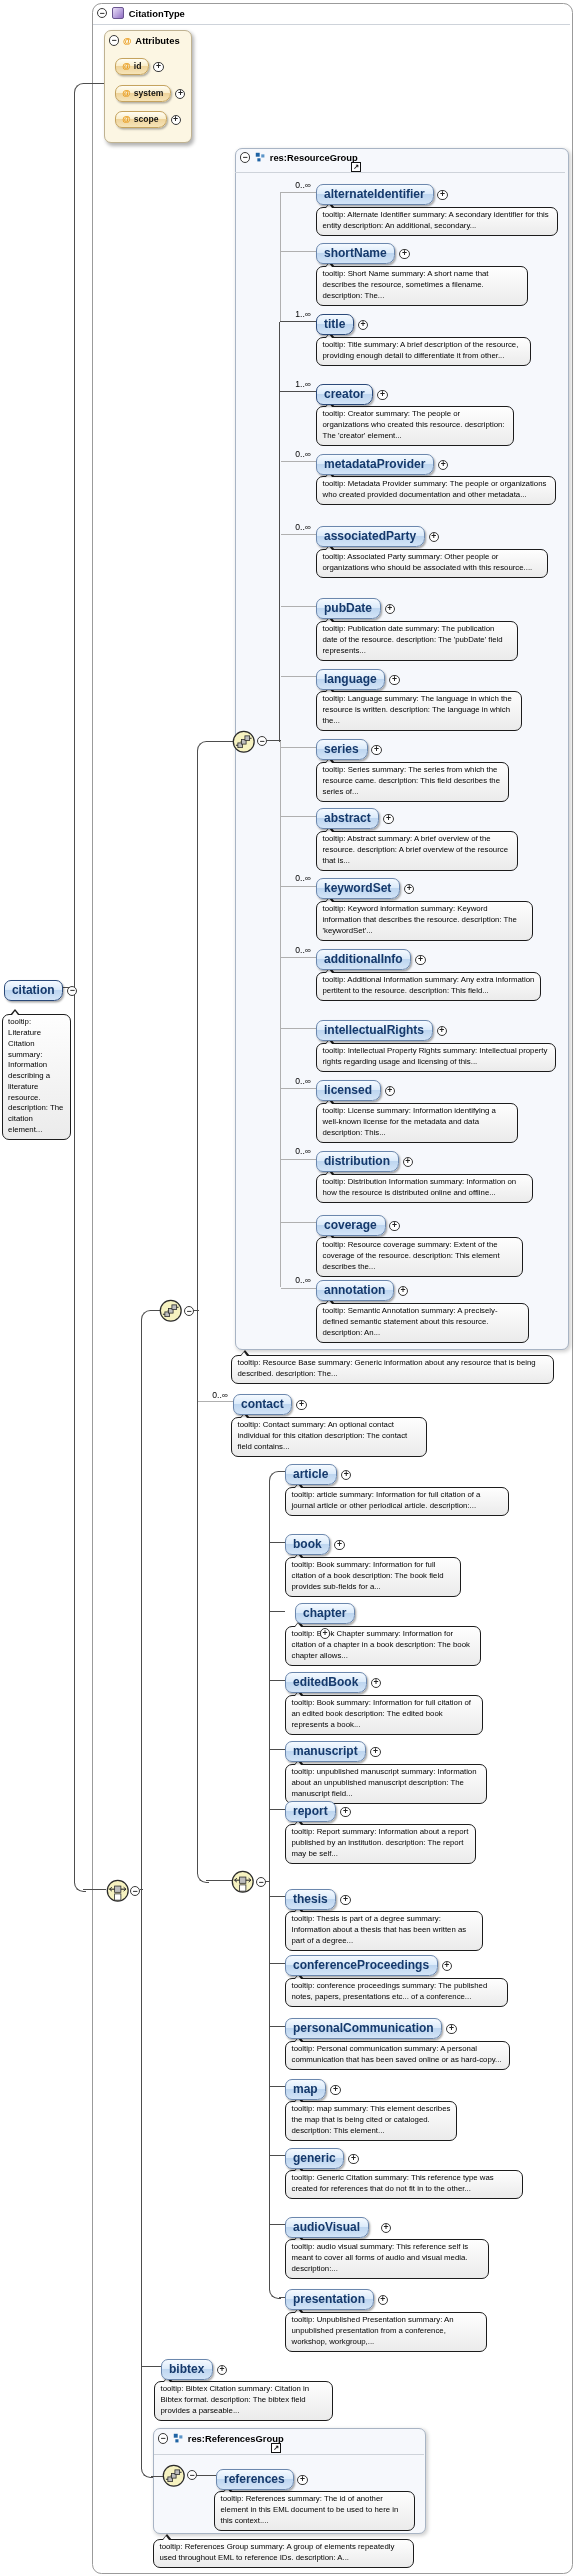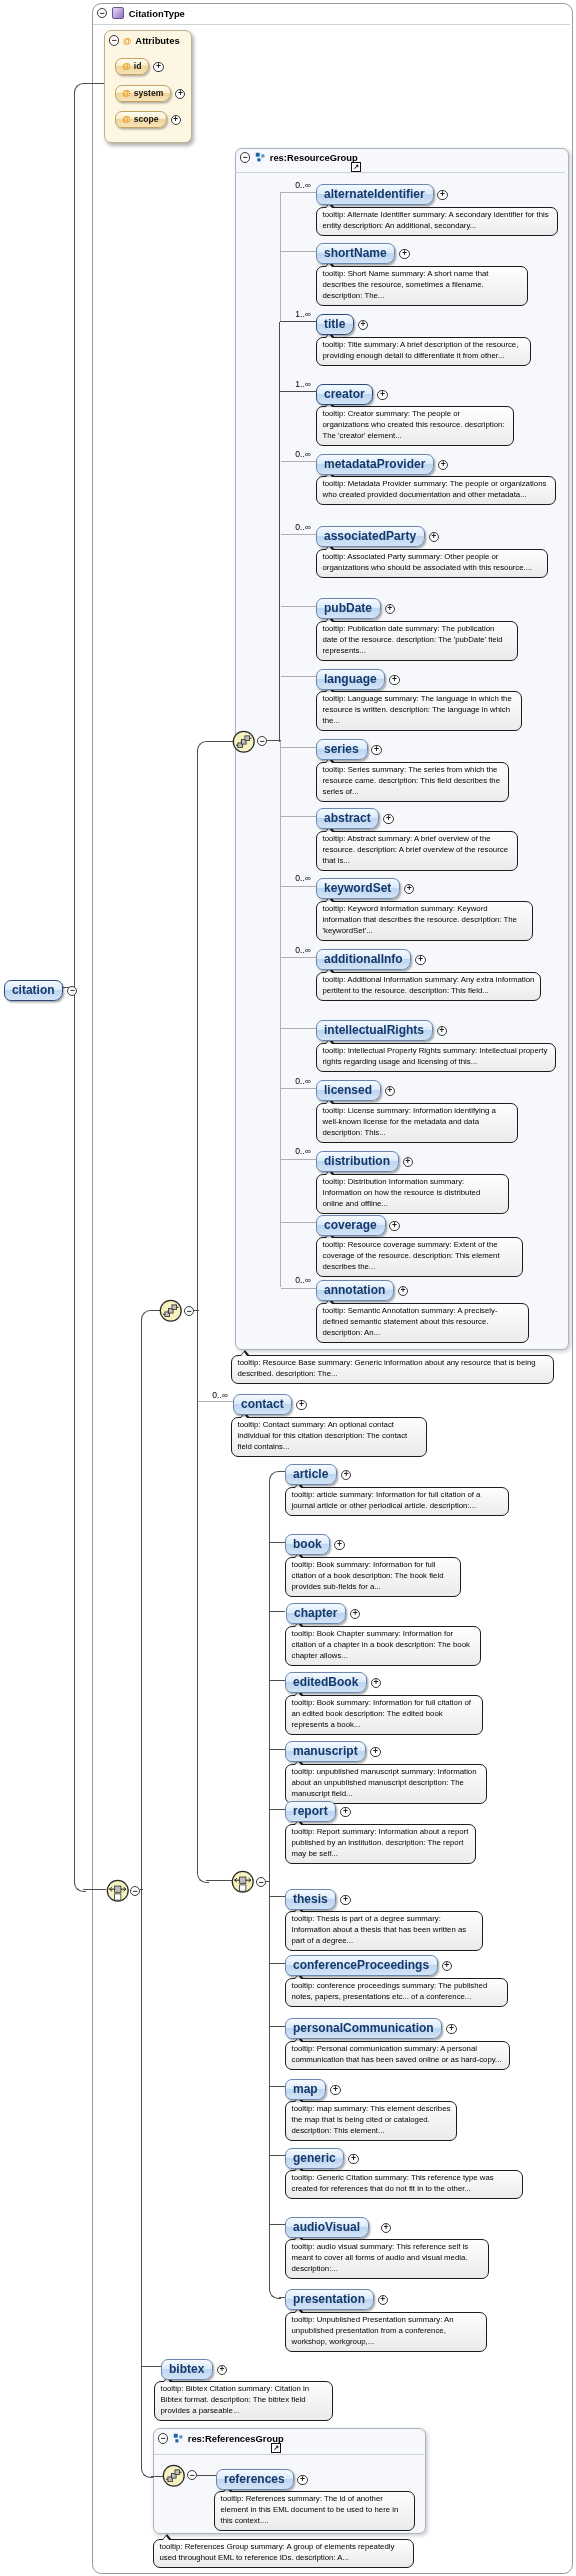--- a/index.html
+++ b/index.html
@@ -103,20 +103,21 @@
     </svg>
     <span class="lbl">res:ReferencesGroup</span>
   </div>
   <div class="ext" style="left:271px;top:2443px;">↗</div>
   <div class="hsep" style="left:154px;top:2454px;width:270px;"></div>
 
   <div class="row" style="left:3.9px;top:980px;">
     <span class="pill req">citation</span>
     <span class="pm">−</span>
   </div>
+  <div class="tip" style="left:1.6px;top:1014px;width:69px;">tooltip: Literature Citation summary: Information describing a literature resource. description: The citation element...</div>
 
   <div id="gen">
       <div class="row" style="left:115px;top:58px;gap:3.9px;">
         <span class="attr-pill">
           <span class="at">@</span>
           <span>id</span>
         </span>
         <span class="pm">+</span>
       </div>
       <div class="row" style="left:115px;top:85px;gap:3.9px;">
@@ -224,21 +225,21 @@
         <span class="pill">licensed</span>
         <span class="pm">+</span>
       </div>
       <div class="tip" style="left:316px;top:1103px;width:202px;">tooltip: License summary: Information identifying a well-known license for the metadata and data description: This...</div>
       <div class="mult" style="left:311px;top:1146px;">0..∞</div>
       <div class="ln lh thin" style="left:281px;top:1159px;width:35px;height:0;"></div>
       <div class="row" style="left:316px;top:1151px;">
         <span class="pill">distribution</span>
         <span class="pm">+</span>
       </div>
-      <div class="tip" style="left:316px;top:1174px;width:193px;">tooltip: Distribution Information summary: Information on how the resource is distributed online and offline...</div>
+      <div class="tip" style="left:316px;top:1174px;width:217px;">tooltip: Distribution Information summary: Information on how the resource is distributed online and offline...</div>
       <div class="ln lh thin" style="left:281px;top:1222px;width:35px;height:0;"></div>
       <div class="row" style="left:316px;top:1215px;">
         <span class="pill">coverage</span>
         <span class="pm">+</span>
       </div>
       <div class="tip" style="left:316px;top:1237px;width:207px;">tooltip: Resource coverage summary: Extent of the coverage of the resource. description: This element describes the...</div>
       <div class="mult" style="left:311px;top:1275px;">0..∞</div>
       <div class="ln lh thin" style="left:281px;top:1288px;width:35px;height:0;"></div>
       <div class="row" style="left:316px;top:1280px;">
         <span class="pill">annotation</span>
@@ -270,21 +271,21 @@
         <span class="pm">+</span>
       </div>
       <div class="tip" style="left:285px;top:1487px;width:224px;">tooltip: article summary: Information for full citation of a journal article or other periodical article. description:...</div>
       <div class="ln lh" style="left:270px;top:1542px;width:15px;height:0;"></div>
       <div class="row" style="left:285px;top:1534px;">
         <span class="pill">book</span>
         <span class="pm">+</span>
       </div>
       <div class="tip" style="left:285px;top:1557px;width:176px;">tooltip: Book summary: Information for full citation of a book description: The book field provides sub-fields for a...</div>
       <div class="ln lh" style="left:270px;top:1611px;width:15px;height:0;"></div>
-      <div class="row" style="left:286px;top:1603px;">
+      <div class="row" style="left:295px;top:1603px;flex-direction:column;">
         <span class="pill">chapter</span>
         <span class="pm">+</span>
       </div>
       <div class="tip" style="left:285px;top:1626px;width:196px;">tooltip: Book Chapter summary: Information for citation of a chapter in a book description: The book chapter allows...</div>
       <div class="ln lh" style="left:270px;top:1680px;width:15px;height:0;"></div>
       <div class="row" style="left:285px;top:1672px;">
         <span class="pill">editedBook</span>
         <span class="pm">+</span>
       </div>
       <div class="tip" style="left:285px;top:1695px;width:198px;">tooltip: Book summary: Information for full citation of an edited book description: The edited book represents a book...</div>

